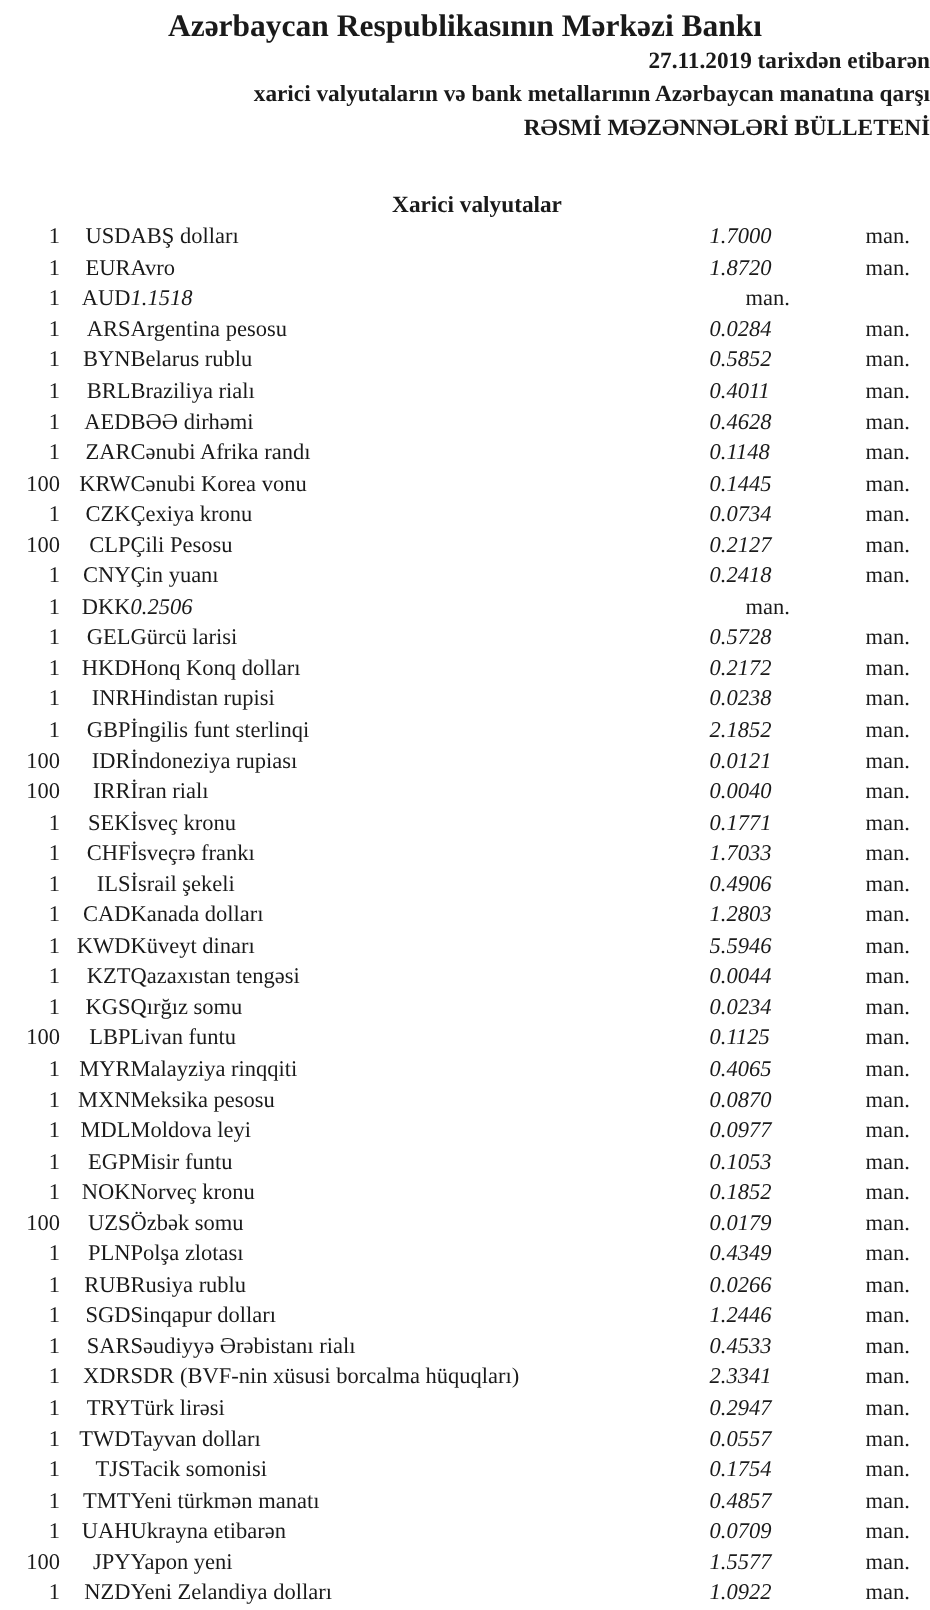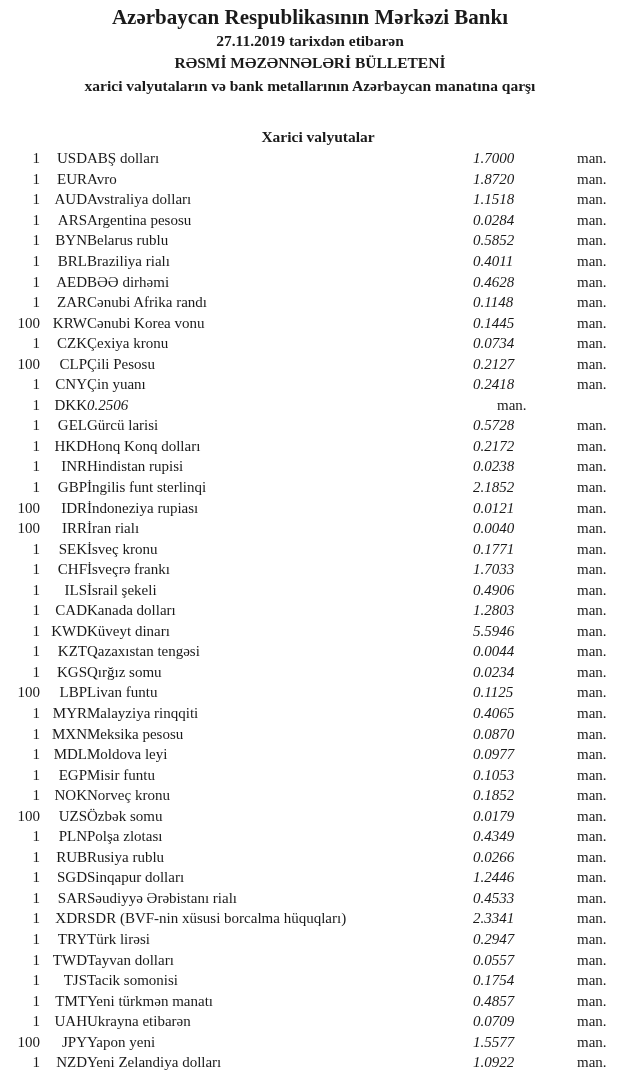--- a/index.html
+++ b/index.html
@@ -17,20 +17,21 @@
   .hdr-title {
     font-size: 21px;
     font-weight: 700;
     line-height: 25px;
     margin: 0;
   }
   .hdr-line {
     font-size: 15.5px;
     font-weight: 700;
     line-height: 22.4px;
+    text-align: right;
   }
   .section-title {
     text-align: center;
     font-size: 15.5px;
     font-weight: 700;
     margin-top: 31px;
     line-height: 18px;
     padding-left: 16px;
   }
   .rows { margin-top: 2px; }
@@ -49,22 +50,22 @@
   .rate { text-align: left; font-weight: 400; font-style: italic; }
   .unit { padding-left: 24px; }
 </style>
 </head>
 <body>
 
 <div class="page">
   <div class="hdr">
     <div class="hdr-title">Azərbaycan Respublikasının Mərkəzi Bankı</div>
     <div class="hdr-line">27.11.2019 tarixdən etibarən</div>
+    <div class="hdr-line">xarici valyutaların və bank metallarının Azərbaycan manatına qarşı</div>
     <div class="hdr-line">RƏSMİ MƏZƏNNƏLƏRİ BÜLLETENİ</div>
-    <div class="hdr-line">xarici valyutaların və bank metallarının Azərbaycan manatına qarşı</div>
   </div>
 
   <div class="section-title">Xarici valyutalar</div>
 
   <div class="rows" id="rows">
       <div class="row">
     <span class="qty">1</span>
     <span class="code">USD</span>
     <span class="name">ABŞ dolları</span>
     <span class="rate">1.7000</span>
@@ -73,21 +74,20 @@
       <div class="row">
     <span class="qty">1</span>
     <span class="code">EUR</span>
     <span class="name">Avro</span>
     <span class="rate">1.8720</span>
     <span class="unit">man.</span>
   </div>
       <div class="row">
     <span class="qty">1</span>
     <span class="code">AUD</span>
-    <span class="name">Avstraliya dolları</span>
     <span class="rate">1.1518</span>
     <span class="unit">man.</span>
   </div>
       <div class="row">
     <span class="qty">1</span>
     <span class="code">ARS</span>
     <span class="name">Argentina pesosu</span>
     <span class="rate">0.0284</span>
     <span class="unit">man.</span>
   </div>

